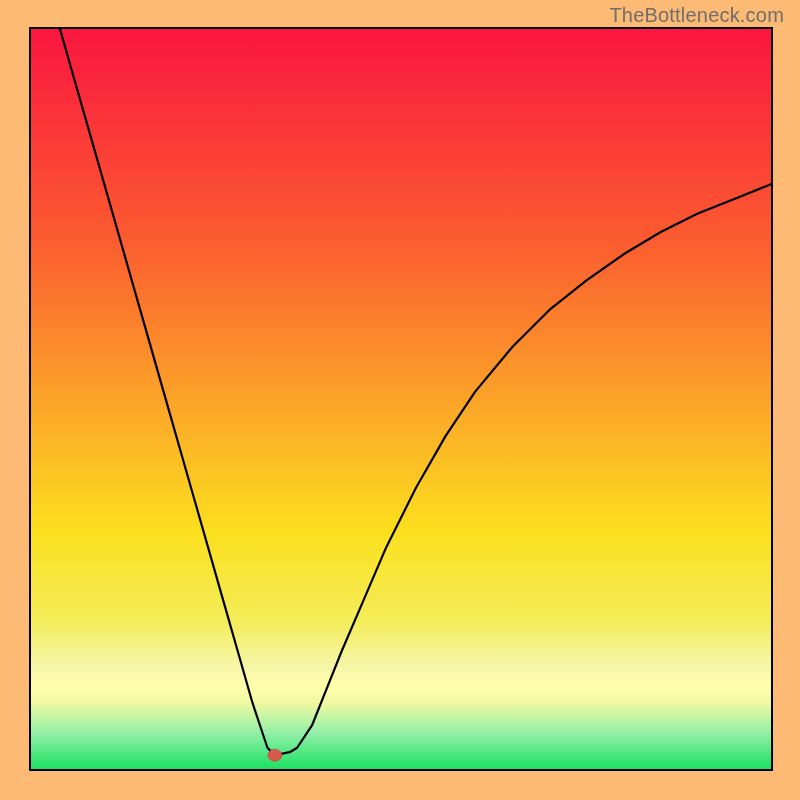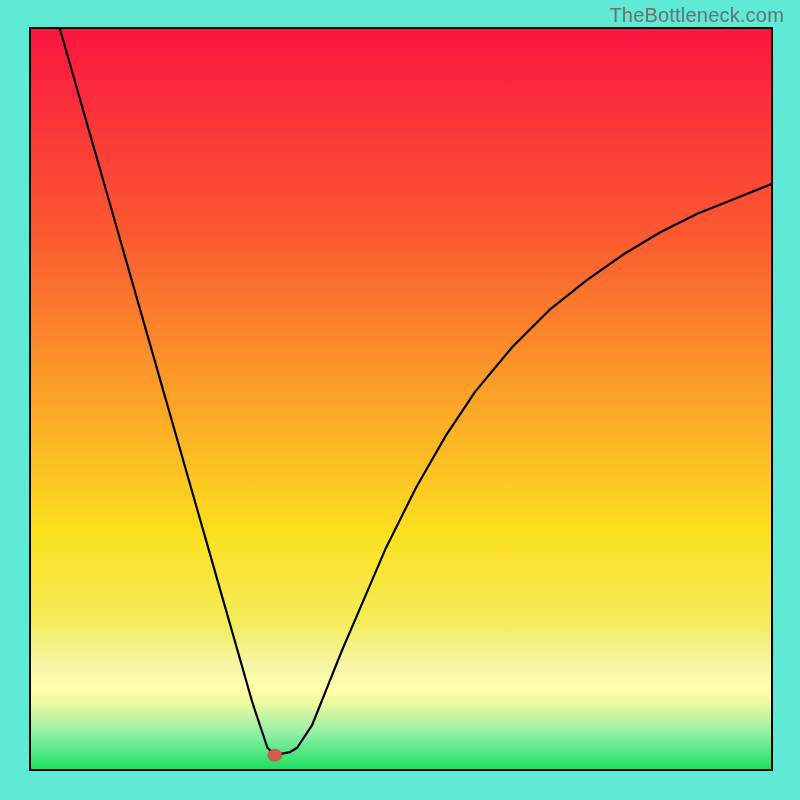--- a/index.html
+++ b/index.html
@@ -7,21 +7,21 @@
     padding: 0;
     width: 800px;
     height: 800px;
     overflow: hidden;
     background: #000;
     font-family: Arial, Helvetica, sans-serif;
   }
   .frame {
     width: 800px;
     height: 800px;
-    background: #5eead4;
+    background: #fdba74;
     position: relative;
   }
   .watermark {
     position: absolute;
     top: 4px;
     right: 16px;
     color: #6e6e6e;
     font-size: 20px;
     font-weight: 400;
     letter-spacing: 0.2px;

